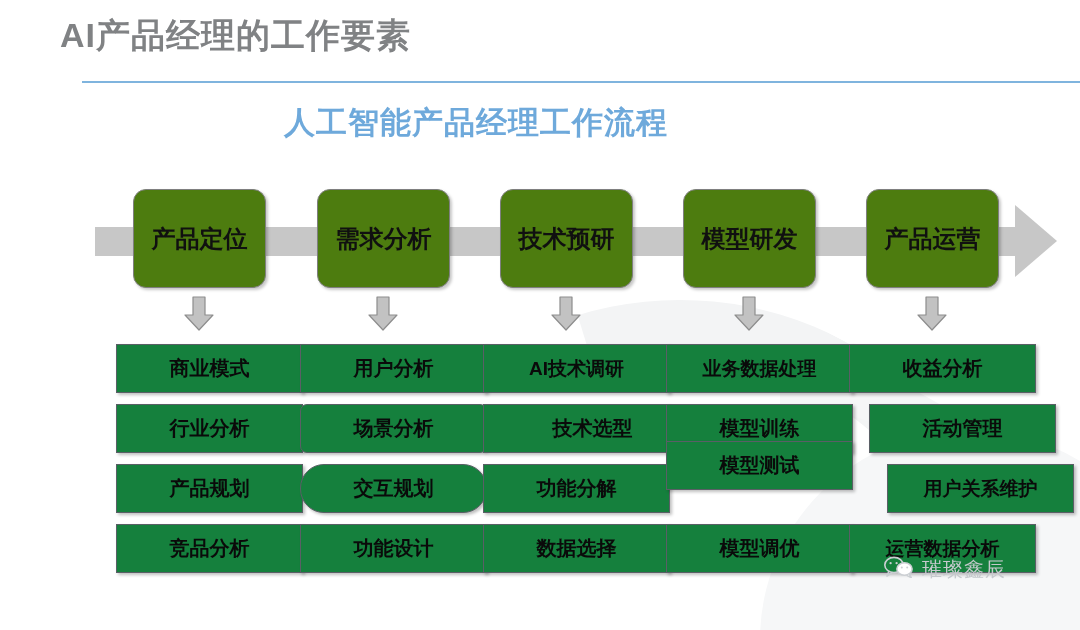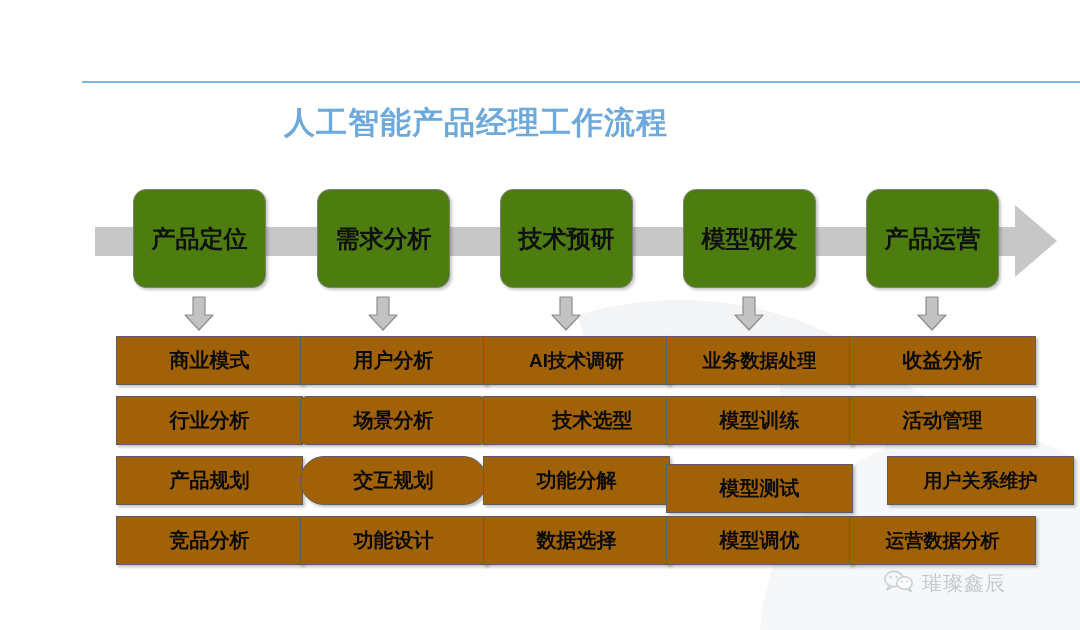--- a/index.html
+++ b/index.html
@@ -113,37 +113,38 @@
   .down-arrow {
     position: absolute;
     top: 296px;
     width: 34px; height: 36px;
   }
 
   
   .task-box {
     position: absolute;
     width: 187px; height: 49px;
-    background: #a16207;
+    background: #15803d;
     border: 1px solid #5a5f66;
     display: flex;
     align-items: center;
     justify-content: center;
     font-size: 20px;
     font-weight: bold;
     color: #0a0a0a;
     box-shadow: 2px 2px 3px rgba(0,0,0,0.25);
     white-space: nowrap;
+    margin-top: 8px;
   }
   .task-box.wide { font-size: 19px; }
 
   
   .watermark {
     position: absolute;
-    left: 884px; top: 570px;
+    left: 884px; top: 556px;
     display: flex;
     align-items: center;
     gap: 8px;
     color: #c9cdd1;
     font-size: 20px;
     white-space: nowrap;
   }
   .watermark .wm-text {
     color: #c5c9cd;
     letter-spacing: 1px;
@@ -151,20 +152,21 @@
 </style>
 </head>
 <body>
 
 <div id="stage">
 
   <div class="bg-swoosh swoosh-a"></div>
   <div class="bg-swoosh swoosh-b"></div>
   <div class="bg-swoosh swoosh-c"></div>
 
+  <div class="page-title">AI产品经理的工作要素</div>
   <div class="title-rule"></div>
 
   <div class="chart-title">人工智能产品经理工作流程</div>
 
   <div class="arrow-bar"></div>
   <div class="arrow-head"></div>
 
   <div id="columns">
       <div class="stage-box" style="left: 133px;">产品定位</div>
       <div class="down-arrow" style="left: 182px;"><svg width="34" height="36" viewBox="0 0 34 36">
@@ -189,28 +191,28 @@
       <div class="task-box wide" style="left: 483px; top: 336px;">AI技术调研</div>
       <div class="task-box" style="left: 483px; top: 396px; padding-left: 32px;">技术选型</div>
       <div class="task-box" style="left: 483px; top: 456px;">功能分解</div>
       <div class="task-box" style="left: 483px; top: 516px;">数据选择</div>
       <div class="stage-box" style="left: 683px;">模型研发</div>
       <div class="down-arrow" style="left: 732px;"><svg width="34" height="36" viewBox="0 0 34 36">
           <path d="M11 1 H23 V19 H31 L17 34 L3 19 H11 Z" fill="#c2c2c2" stroke="#8d8d8d" stroke-width="1.2" stroke-linejoin="round"></path>
         </svg></div>
       <div class="task-box wide" style="left: 666px; top: 336px;">业务数据处理</div>
       <div class="task-box" style="left: 666px; top: 396px;">模型训练</div>
-      <div class="task-box" style="left: 666px; top: 464px;">模型测试</div>
+      <div class="task-box" style="left: 666px; top: 433px;">模型测试</div>
       <div class="task-box" style="left: 666px; top: 516px;">模型调优</div>
       <div class="stage-box" style="left: 866px;">产品运营</div>
       <div class="down-arrow" style="left: 915px;"><svg width="34" height="36" viewBox="0 0 34 36">
           <path d="M11 1 H23 V19 H31 L17 34 L3 19 H11 Z" fill="#c2c2c2" stroke="#8d8d8d" stroke-width="1.2" stroke-linejoin="round"></path>
         </svg></div>
       <div class="task-box" style="left: 849px; top: 336px;">收益分析</div>
-      <div class="task-box" style="left: 849px; top: 396px;">活动管理</div>
+      <div class="task-box" style="left: 869px; top: 396px;">活动管理</div>
       <div class="task-box wide" style="left: 887px; top: 456px;">用户关系维护</div>
       <div class="task-box wide" style="left: 849px; top: 516px;">运营数据分析</div>
     </div>
 
   <div class="watermark">
     <span>
       <svg width="30" height="22" viewBox="0 0 30 22" aria-hidden="true">
         <ellipse cx="10" cy="9" rx="9.2" ry="7.6" fill="none" stroke="#cbcfd3" stroke-width="1.6"></ellipse>
         <path d="M5 15 L3 20 L8.2 16.6" fill="none" stroke="#cbcfd3" stroke-width="1.6" stroke-linejoin="round"></path>
         <circle cx="6.6" cy="7.2" r="1.15" fill="#cbcfd3"></circle>

